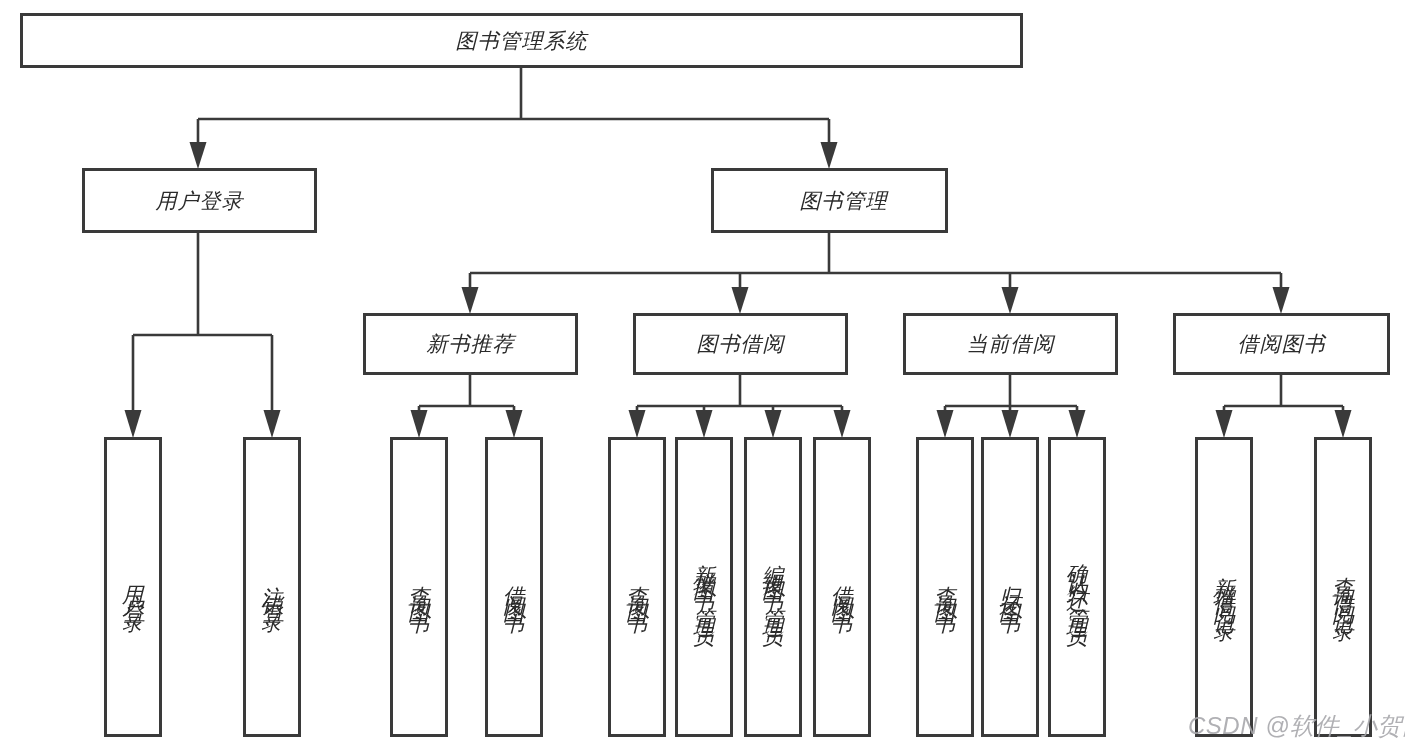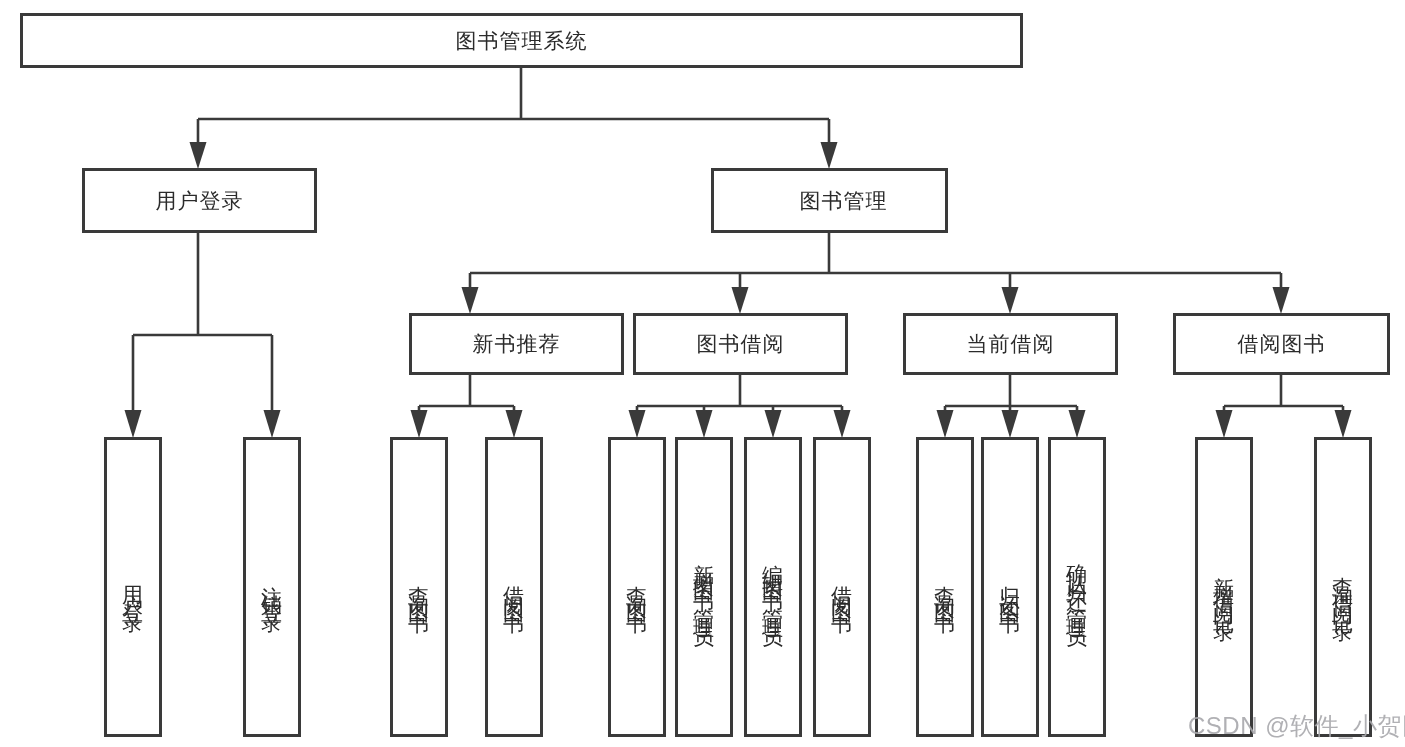--- a/index.html
+++ b/index.html
@@ -17,20 +17,21 @@
     background: var(--page-bg);
     font-family: "Liberation Sans", "DejaVu Sans", sans-serif;
     color: var(--text);
     overflow: hidden;
   }
   .canvas {
     position: relative;
     width: 1405px;
     height: 747px;
     background: var(--page-bg);
+    font-style: italic;
   }
   .connectors {
     position: absolute;
     left: 0; top: 0;
     width: 1405px; height: 747px;
     color: var(--line);
   }
   .connectors path {
     stroke: currentColor;
     stroke-width: 2.6;
@@ -134,21 +135,21 @@
     <span>图书管理系统</span>
   </div>
 
   <div class="node hbox" style="left:82px; top:168px; width:235px; height:65px;">
     <span>用户登录</span>
   </div>
   <div class="node hbox" style="left:711px; top:168px; width:237px; height:65px;padding-left:28px;">
     <span>图书管理</span>
   </div>
 
-  <div class="node hbox" style="left:363px; top:313px; width:215px; height:62px;margin-left:46px;">
+  <div class="node hbox" style="left:363px; top:313px; width:215px; height:62px;">
     <span>新书推荐</span>
   </div>
   <div class="node hbox" style="left:633px; top:313px; width:215px; height:62px;text-align:center;">
     <span>图书借阅</span>
   </div>
   <div class="node hbox" style="left:903px; top:313px; width:215px; height:62px;">
     <span>当前借阅</span>
   </div>
   <div class="node hbox" style="left:1173px; top:313px; width:217px; height:62px;">
     <span>借阅图书</span>

